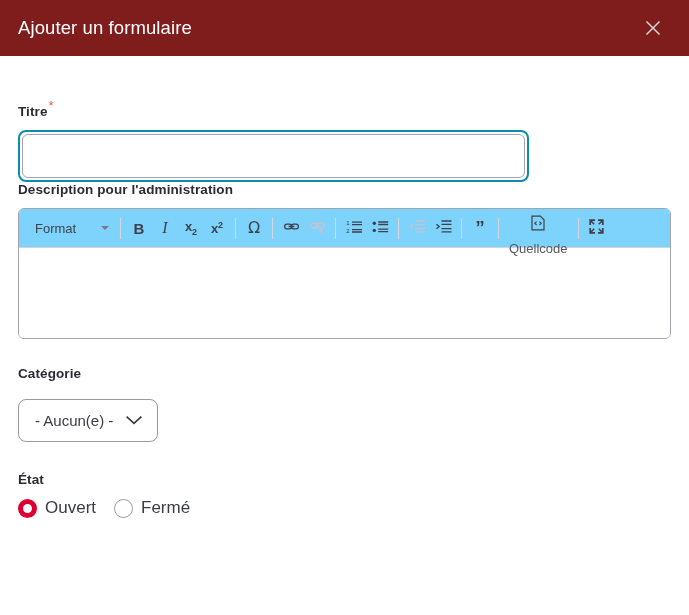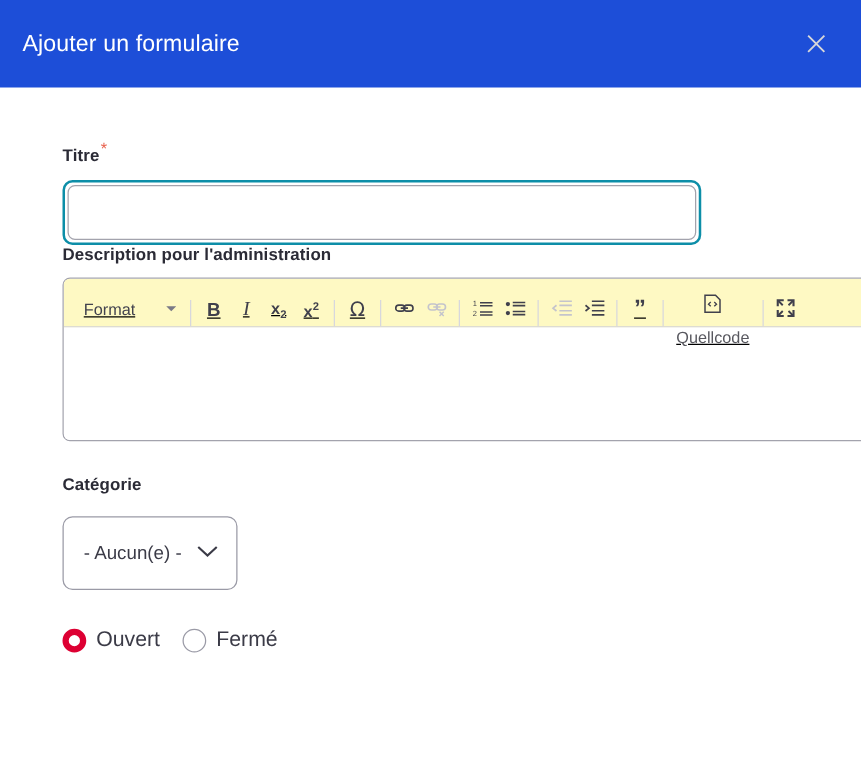--- a/index.html
+++ b/index.html
@@ -6,22 +6,22 @@
   html, body {
     margin: 0; padding: 0;
     width: 689px; height: 615px;
     overflow: hidden;
     background: #ffffff;
     font-family: "Liberation Sans", sans-serif;
   }
 
   
   .dialog-header {
-    height: 70px;
-    background: #1d4ed8;
+    height: 56px;
+    background: #7f1d1d;
     display: flex;
     align-items: center;
     justify-content: space-between;
     padding: 0 16px 0 18px;
   }
   .dialog-title {
     color: #ffffff;
     font-size: 18.5px;
     font-weight: 400;
     letter-spacing: .1px;
@@ -32,21 +32,20 @@
     display: flex; align-items: center; justify-content: center;
     cursor: pointer;
     background: transparent; border: none;
     padding: 0;
   }
   .close-btn svg { display: block; }
 
   
   .dialog-body {
     padding: 0 18px;
-    margin-left: 32px;
   }
 
   .field-label {
     font-size: 13.5px;
     font-weight: bold;
     color: #2b2b36;
     letter-spacing: .1px;
     display: block;
   }
   .req-star {
@@ -91,24 +90,23 @@
     width: 653px;
     border: 1px solid #a3a3ad;
     border-radius: 6px;
     background: #ffffff;
     overflow: hidden;
   }
   .editor-toolbar {
     height: 39px;
     border-bottom: 1px solid #d2d2d8;
     display: flex;
-    align-items: flex-end;
+    align-items: center;
     padding: 0 6px;
-    background: #fef9c3;
-    text-decoration: underline;
+    background: #7dd3fc;
   }
   .tb-format {
     display: flex;
     align-items: center;
     height: 28px;
     padding: 0 6px 0 10px;
     cursor: pointer;
     min-width: 90px;
     justify-content: space-between;
   }
@@ -171,21 +169,21 @@
     background: #ffffff;
   }
 
   
   .cat-block { padding-top: 27px; }
   .cat-label-row { margin-bottom: 18px; }
   .select-wrap {
     display: inline-flex;
     align-items: center;
     justify-content: space-between;
-    height: 59px;
+    height: 43px;
     min-width: 140px;
     border: 1px solid #9a9aa6;
     border-radius: 8px;
     background: #ffffff;
     padding: 0 14px 0 16px;
     cursor: pointer;
     gap: 12px;
   }
   .select-value {
     font-size: 15px;
@@ -387,20 +385,23 @@
       <span class="select-value">- Aucun(e) -</span>
       <span class="chev">
         <svg width="18" height="12" viewBox="0 0 18 12" fill="none" aria-hidden="true">
           <path d="M1.6 2.6L9 9.4l7.4-6.8" stroke="#3b3b47" stroke-width="1.7" fill="none"></path>
         </svg>
       </span>
     </div>
   </div>
 
   <div class="etat-block">
+    <div class="etat-label-row">
+      <span class="field-label">État</span>
+    </div>
     <div class="radio-row">
       <div class="radio-item">
         <span class="radio-dot on"></span>
         <span class="radio-label">Ouvert</span>
       </div>
       <div class="radio-item">
         <span class="radio-dot off"></span>
         <span class="radio-label">Fermé</span>
       </div>
     </div>

